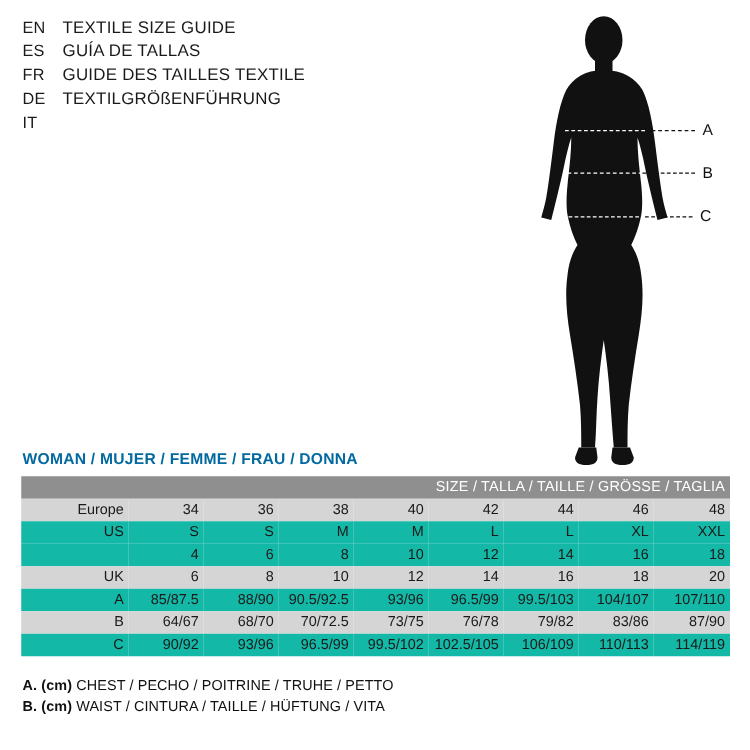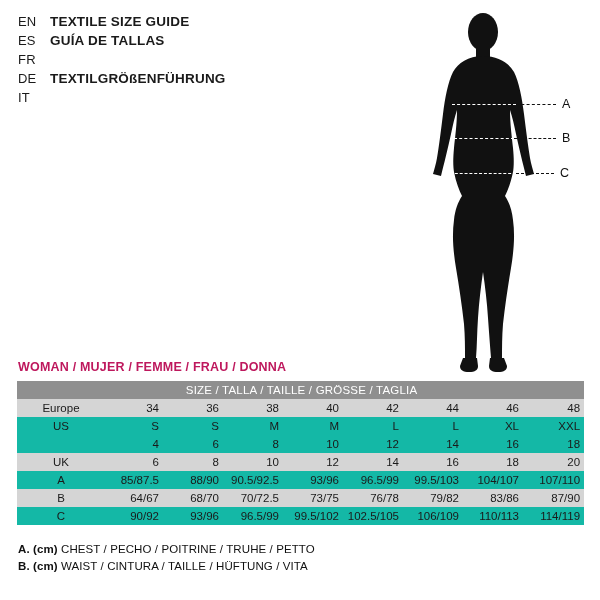--- a/index.html
+++ b/index.html
@@ -38,21 +38,20 @@
     width: 32px;
     font-size: 13px;
     letter-spacing: 0.2px;
     color: #1a1a1a;
   }
   .lang-text {
     font-size: 13.5px;
     letter-spacing: 0.2px;
     color: #1a1a1a;
     white-space: nowrap;
-    font-weight: bold;
   }
 
   
   .figure-wrap {
     position: absolute;
     left: 380px;
     top: 6px;
     width: 220px;
     height: 370px;
   }
@@ -78,21 +77,21 @@
   }
 
   
   .woman-caption {
     position: absolute;
     left: 18px;
     top: 360px;
     font-size: 12.5px;
     font-weight: bold;
     letter-spacing: 0.2px;
-    color: #be185d;
+    color: #0369a1;
   }
 
   
   .table-wrap {
     position: absolute;
     left: 17px;
     top: 381px;
     width: 567px;
   }
   table.size-table {
@@ -116,21 +115,21 @@
     letter-spacing: 0.2px;
   }
   .row-dark td {
     background: #d5d5d5;
   }
   .row-light td {
     background: #14b8a6;
     margin-left: 35px;
   }
   .col-label {
-    text-align: center;
+    text-align: right;
     padding-left: 6px !important;
   }
   .cell {
     text-align: right;
   }
 
   
   .legend {
     position: absolute;
     left: 18px;
@@ -156,20 +155,21 @@
     <div class="lang-row">
       <span class="lang-code">EN</span>
       <span class="lang-text">TEXTILE SIZE GUIDE</span>
     </div>
     <div class="lang-row">
       <span class="lang-code">ES</span>
       <span class="lang-text">GUÍA DE TALLAS</span>
     </div>
     <div class="lang-row">
       <span class="lang-code">FR</span>
+      <span class="lang-text">GUIDE DES TAILLES TEXTILE</span>
     </div>
     <div class="lang-row">
       <span class="lang-code">DE</span>
       <span class="lang-text">TEXTILGRÖßENFÜHRUNG</span>
     </div>
     <div class="lang-row">
       <span class="lang-code">IT</span>
     </div>
   </div>
 

